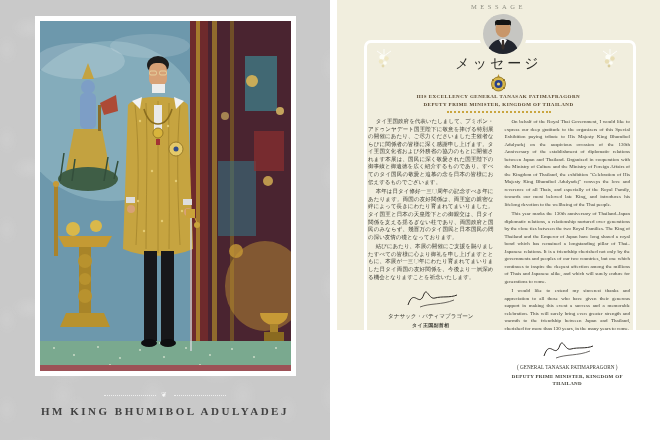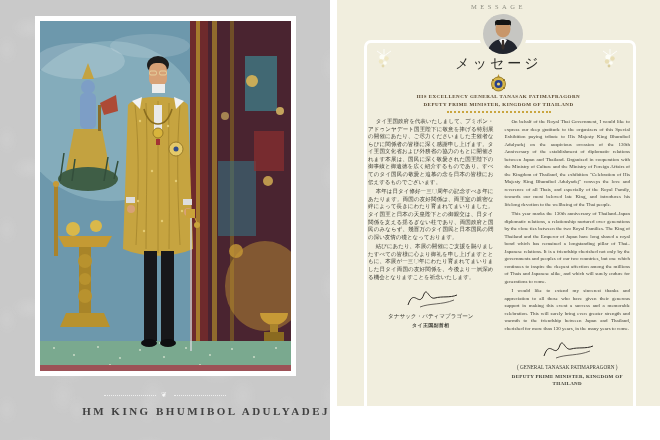--- a/index.html
+++ b/index.html
@@ -15,26 +15,26 @@
       radial-gradient(ellipse 30px 20px at 45% 85%, rgba(255,255,255,.10), transparent 70%),
       radial-gradient(ellipse 16px 22px at 10% 55%, rgba(255,255,255,.08), transparent 70%);
     background-size:120px 140px, 90px 110px, 150px 130px, 70px 90px;}
   .portrait-frame{position:absolute;left:35px;top:16px;width:251px;height:350px;
     background:#ffffff;padding:5px;}
   .portrait-frame svg{display:block;}
   .caption-ornament{position:absolute;left:0;top:391px;width:330px;text-align:center;
     color:rgba(255,255,255,.85);font-size:7px;letter-spacing:2px;}
   .caption-ornament .dots{display:inline-block;vertical-align:middle;width:52px;
     border-top:1px dotted rgba(255,255,255,.7);margin:0 5px;}
-  .left-caption{position:absolute;left:0;top:405px;width:330px;text-align:right;
+  .left-caption{position:absolute;left:0;top:405px;width:330px;text-align:center;
     font-size:11px;font-weight:bold;letter-spacing:2.5px;color:#424242;}
 
   
   .gutter{position:absolute;left:330px;top:0;width:7px;height:440px;background:#ffffff;}
-  .right-page{position:absolute;left:337px;top:0;width:323px;height:406px;background:#f1eede;}
+  .right-page{position:absolute;left:337px;top:0;width:323px;height:330px;background:#f1eede;}
   .border-frame{position:absolute;left:27px;top:40px;width:266px;height:382px;
     border:3px solid #ffffff;border-radius:7px;}
   .corner-orn{position:absolute;width:22px;height:20px;}
   .corner-orn.left{left:36px;top:48px;}
   .corner-orn.right{left:262px;top:48px;}
 
   .msg-header{position:absolute;left:0;top:3px;width:323px;text-align:center;
     font-size:6.5px;letter-spacing:3.5px;color:#8e8e82;}
   .msg-dash{position:absolute;left:156px;top:16px;width:12px;height:4px;background:#bcbcb0;}
 

